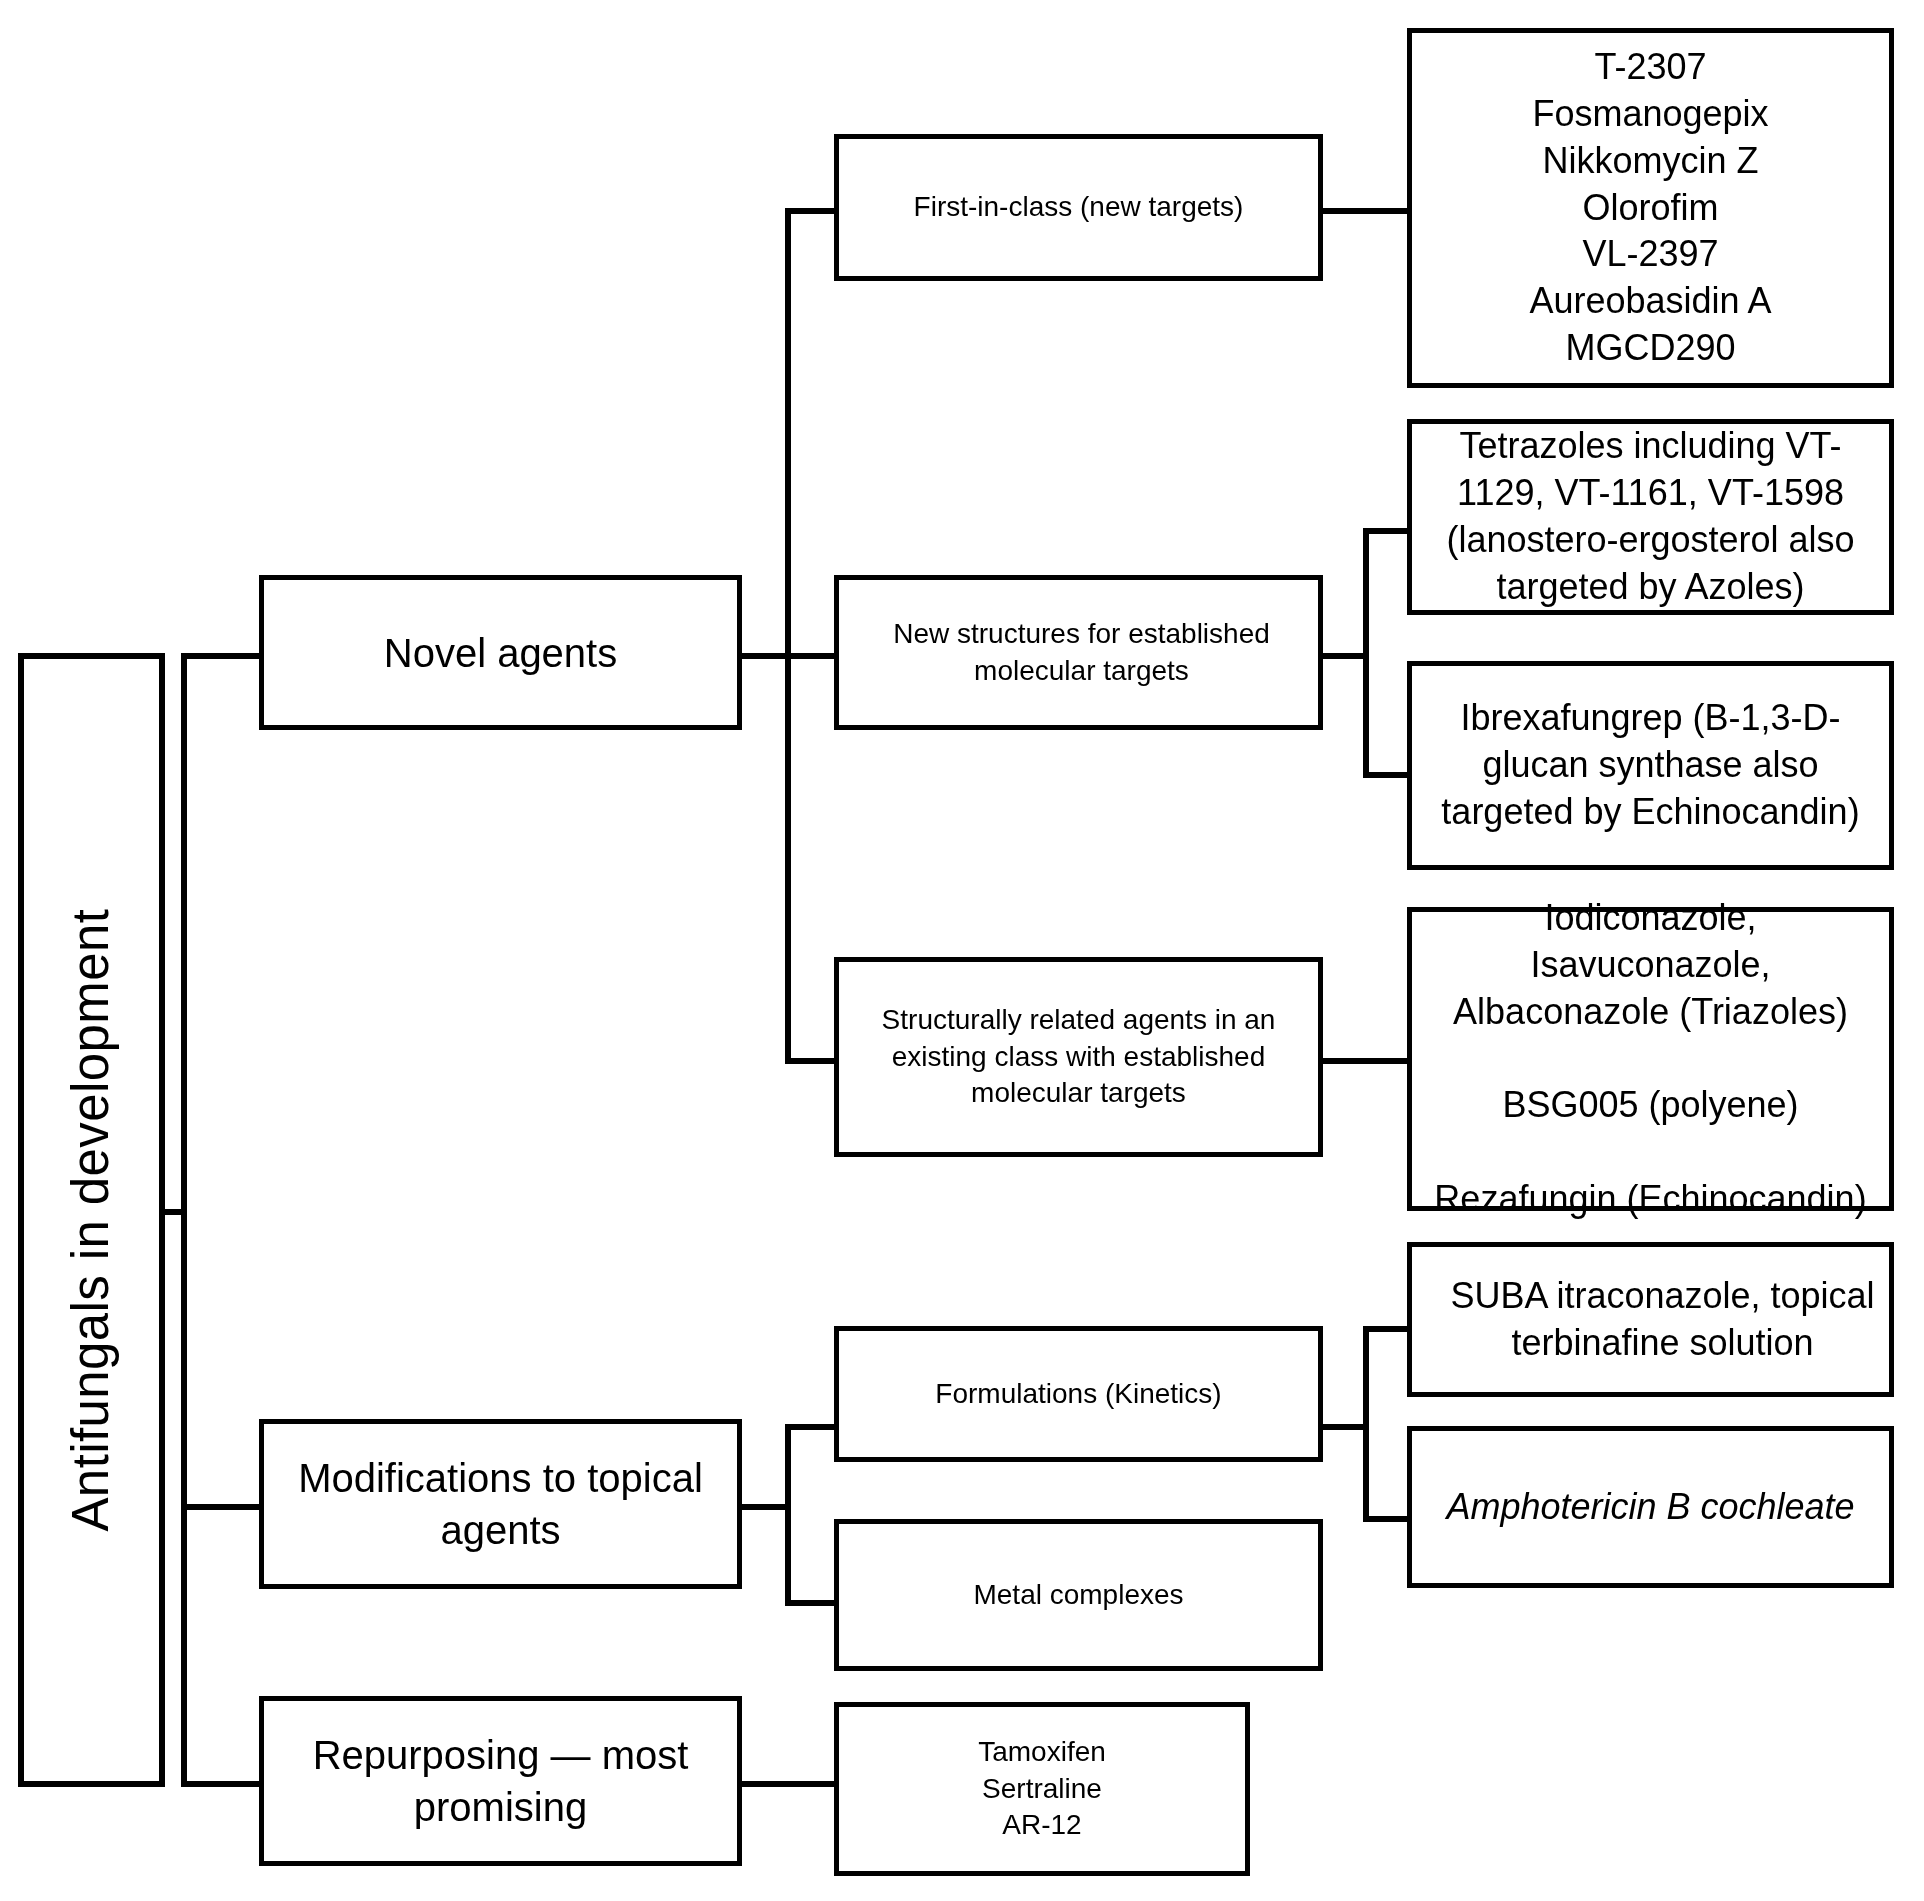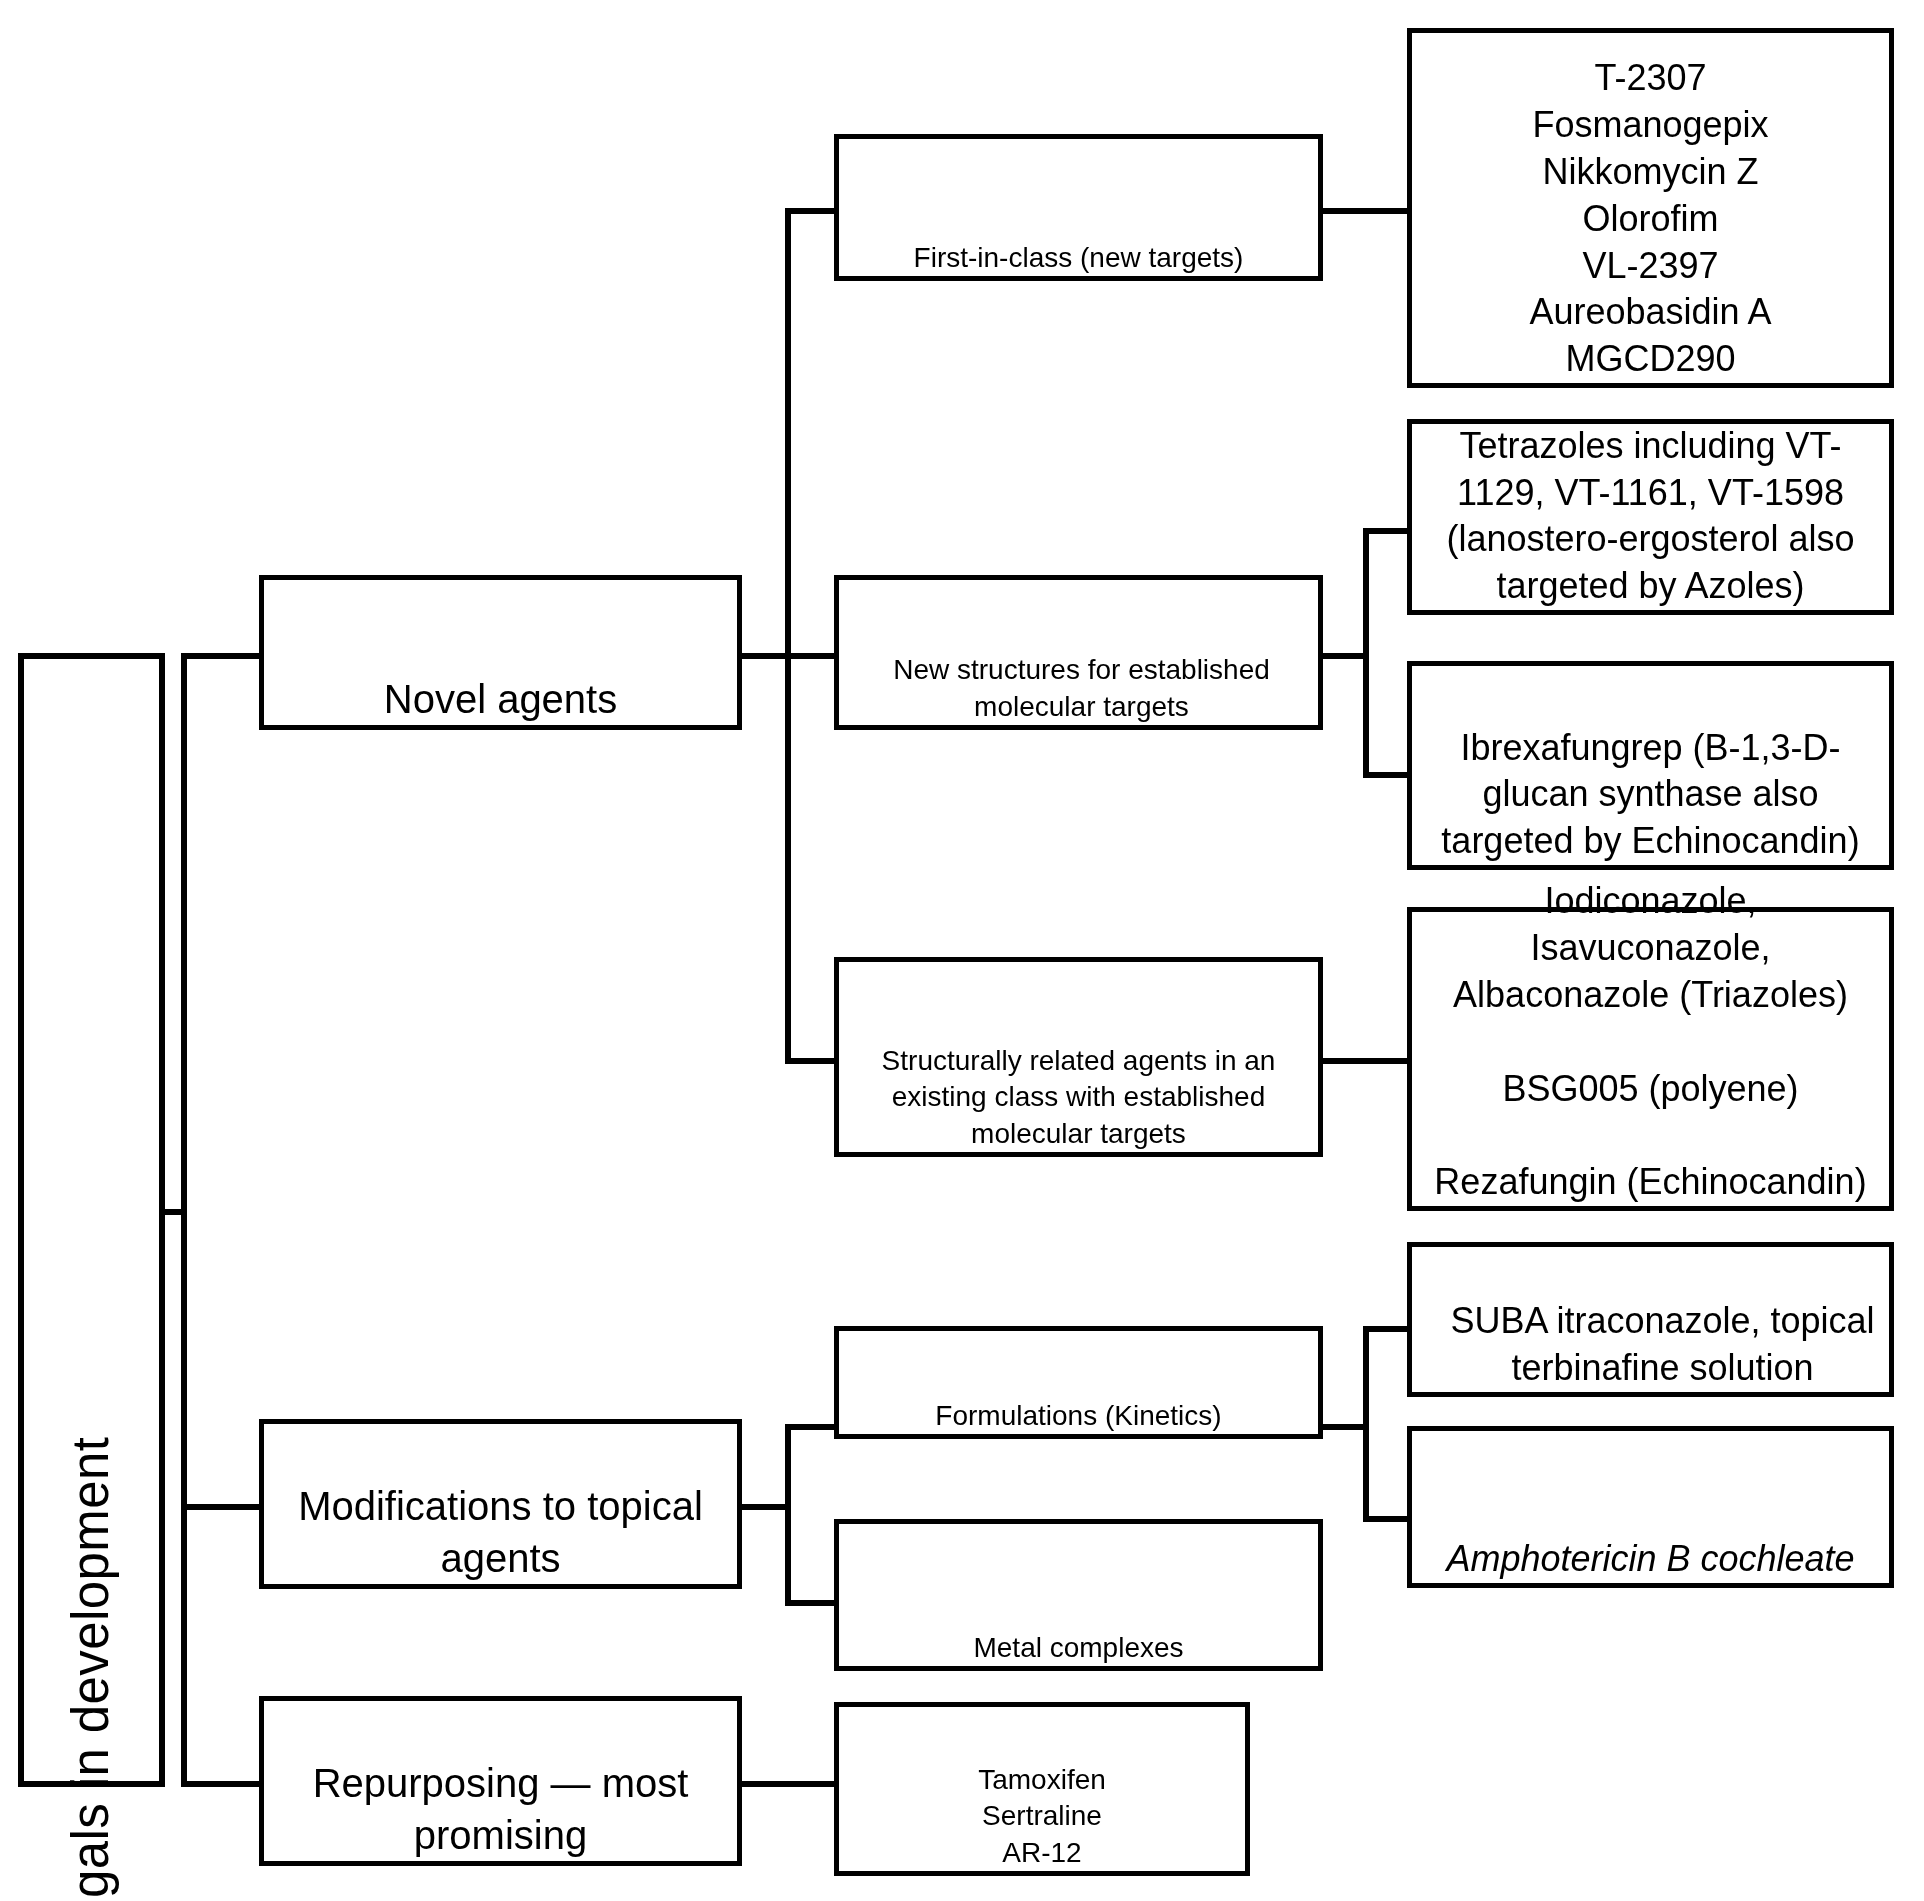--- a/index.html
+++ b/index.html
@@ -15,21 +15,21 @@
     font-family: "Liberation Sans", sans-serif;
     color: #000000;
     overflow: hidden;
   }
   .node {
     position: absolute;
     box-sizing: border-box;
     border: 5.7px solid #000000;
     background: #ffffff;
     display: flex;
-    align-items: flex-end;
+    align-items: center;
     justify-content: center;
     text-align: center;
     z-index: 5;
   }
   .node .txt {
     display: block;
     width: 100%;
     line-height: 1.30;
     white-space: pre-line;
     padding: 0 8.2px;
@@ -117,21 +117,21 @@
   </div>
 
   <div class="node lvl2" style="left:834px; top:575px; width:489px; height:155px;padding-left:6px;">
     <span class="txt">New structures for established molecular targets</span>
   </div>
 
   <div class="node lvl2" style="left:834px; top:957px; width:489px; height:200px;">
     <span class="txt">Structurally related agents in an existing class with established molecular targets</span>
   </div>
 
-  <div class="node lvl2" style="left:834px; top:1326px; width:489px; height:113px;">
+  <div class="node lvl2" style="left:834px; top:1326px; width:489px; height:136px;">
     <span class="txt">Formulations (Kinetics)</span>
   </div>
 
   <div class="node lvl2" style="left:834px; top:1519px; width:489px; height:152px;">
     <span class="txt">Metal complexes</span>
   </div>
 
   <div class="node lvl2" style="left:834px; top:1702px; width:416px; height:174px;">
     <span class="txt">Tamoxifen
 Sertraline

